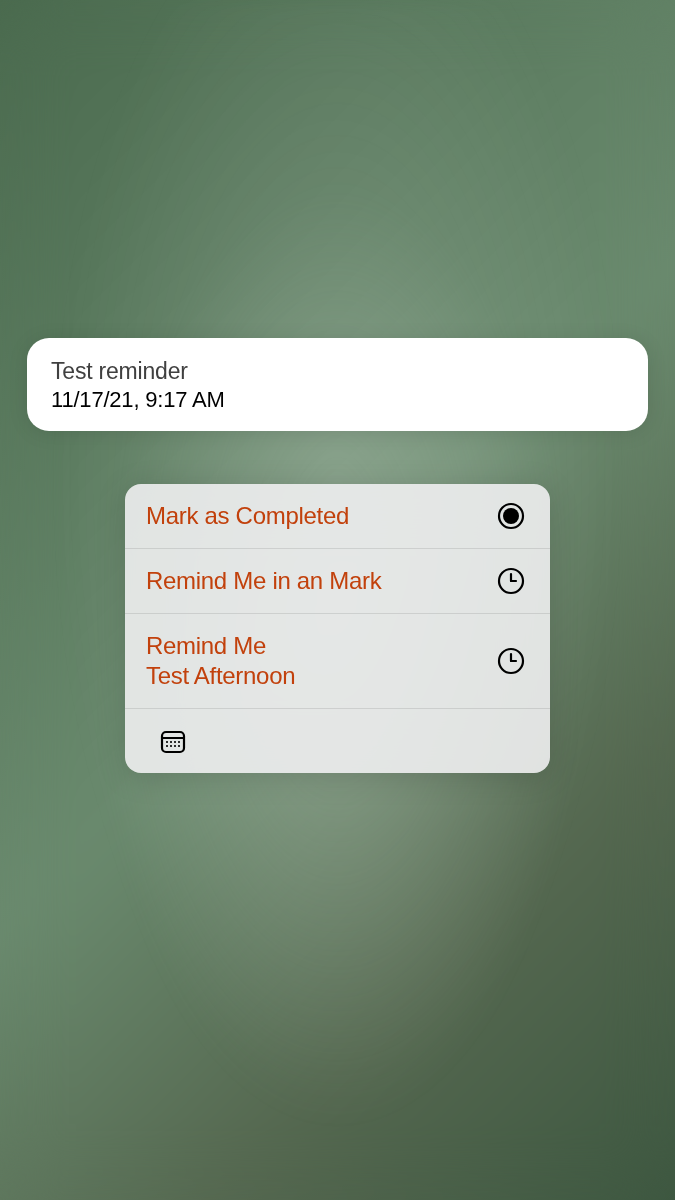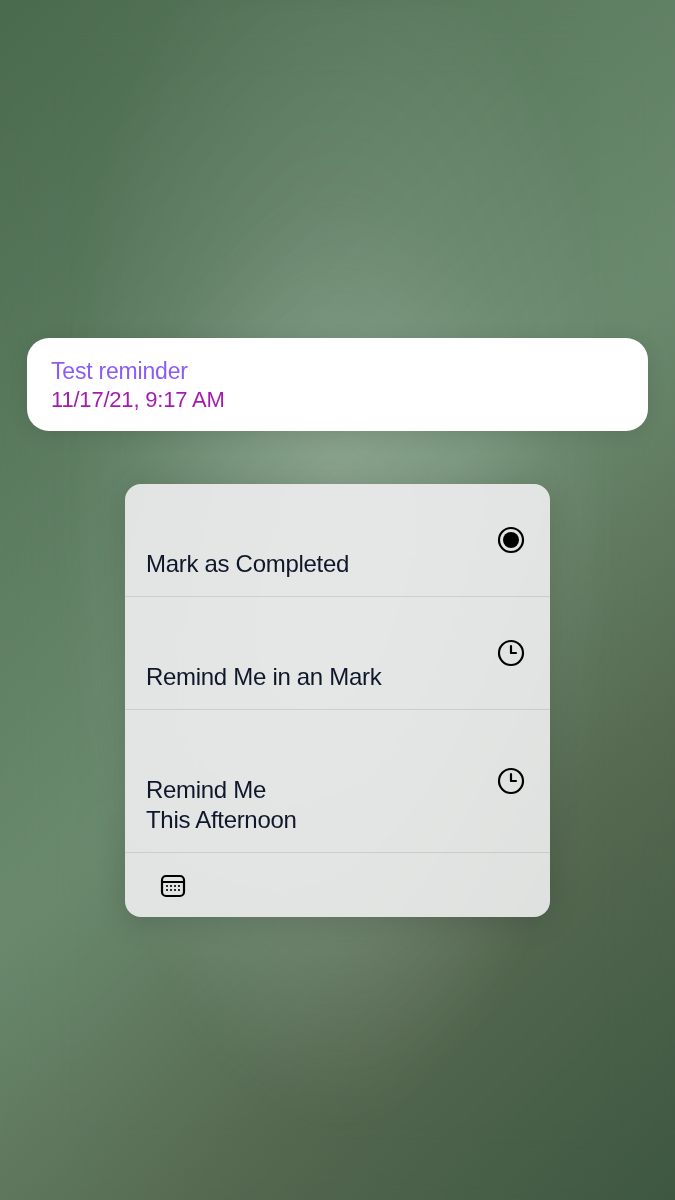--- a/index.html
+++ b/index.html
@@ -33,28 +33,28 @@
       right: 27px;
       background: #ffffff;
       border-radius: 22px;
       padding: 20px 24px 18px 24px;
       box-shadow: 0 2px 20px rgba(0,0,0,0.1);
     }
 
     .notification-title {
       font-size: 23px;
       font-weight: 400;
-      color: #8b5cf6;
+      color: #404040;
       letter-spacing: -0.2px;
     }
 
     .notification-subtitle {
       font-size: 22px;
       font-weight: 400;
-      color: #a21caf;
+      color: #000000;
       margin-top: 2px;
       letter-spacing: -0.2px;
     }
 
     .action-menu {
       position: absolute;
       top: 484px;
       left: 125px;
       right: 125px;
       background: rgba(238, 238, 240, 0.9);
@@ -73,24 +73,23 @@
       cursor: pointer;
     }
 
     .action-item:last-child {
       border-bottom: none;
     }
 
     .action-label {
       font-size: 24px;
       font-weight: 400;
-      color: #0f172a;
+      color: #c2410c;
       letter-spacing: -0.3px;
       line-height: 1.25;
-      margin-top: 48px;
     }
 
     .action-icon {
       width: 30px;
       height: 30px;
       display: flex;
       align-items: center;
       justify-content: center;
       flex-shrink: 0;
       margin-left: 12px;
@@ -128,21 +127,21 @@
       <svg width="28" height="28" viewBox="0 0 28 28">
         <circle cx="14" cy="14" r="12" fill="none" stroke="#000000" stroke-width="2.2"></circle>
         <line x1="14" y1="14" x2="14" y2="7" stroke="#000000" stroke-width="2.2" stroke-linecap="round"></line>
         <line x1="14" y1="14" x2="19" y2="14" stroke="#000000" stroke-width="2.2" stroke-linecap="round"></line>
       </svg>
     </span>
   </div>
 
   <div class="action-item">
     <span class="action-label" style="white-space: pre-line;">Remind Me
-This Afternoon</span>
+Test Afternoon</span>
     <span class="action-icon">
       <svg width="28" height="28" viewBox="0 0 28 28">
         <circle cx="14" cy="14" r="12" fill="none" stroke="#000000" stroke-width="2.2"></circle>
         <line x1="14" y1="14" x2="14" y2="7" stroke="#000000" stroke-width="2.2" stroke-linecap="round"></line>
         <line x1="14" y1="14" x2="19" y2="14" stroke="#000000" stroke-width="2.2" stroke-linecap="round"></line>
       </svg>
     </span>
   </div>
 
   <div class="action-item">

